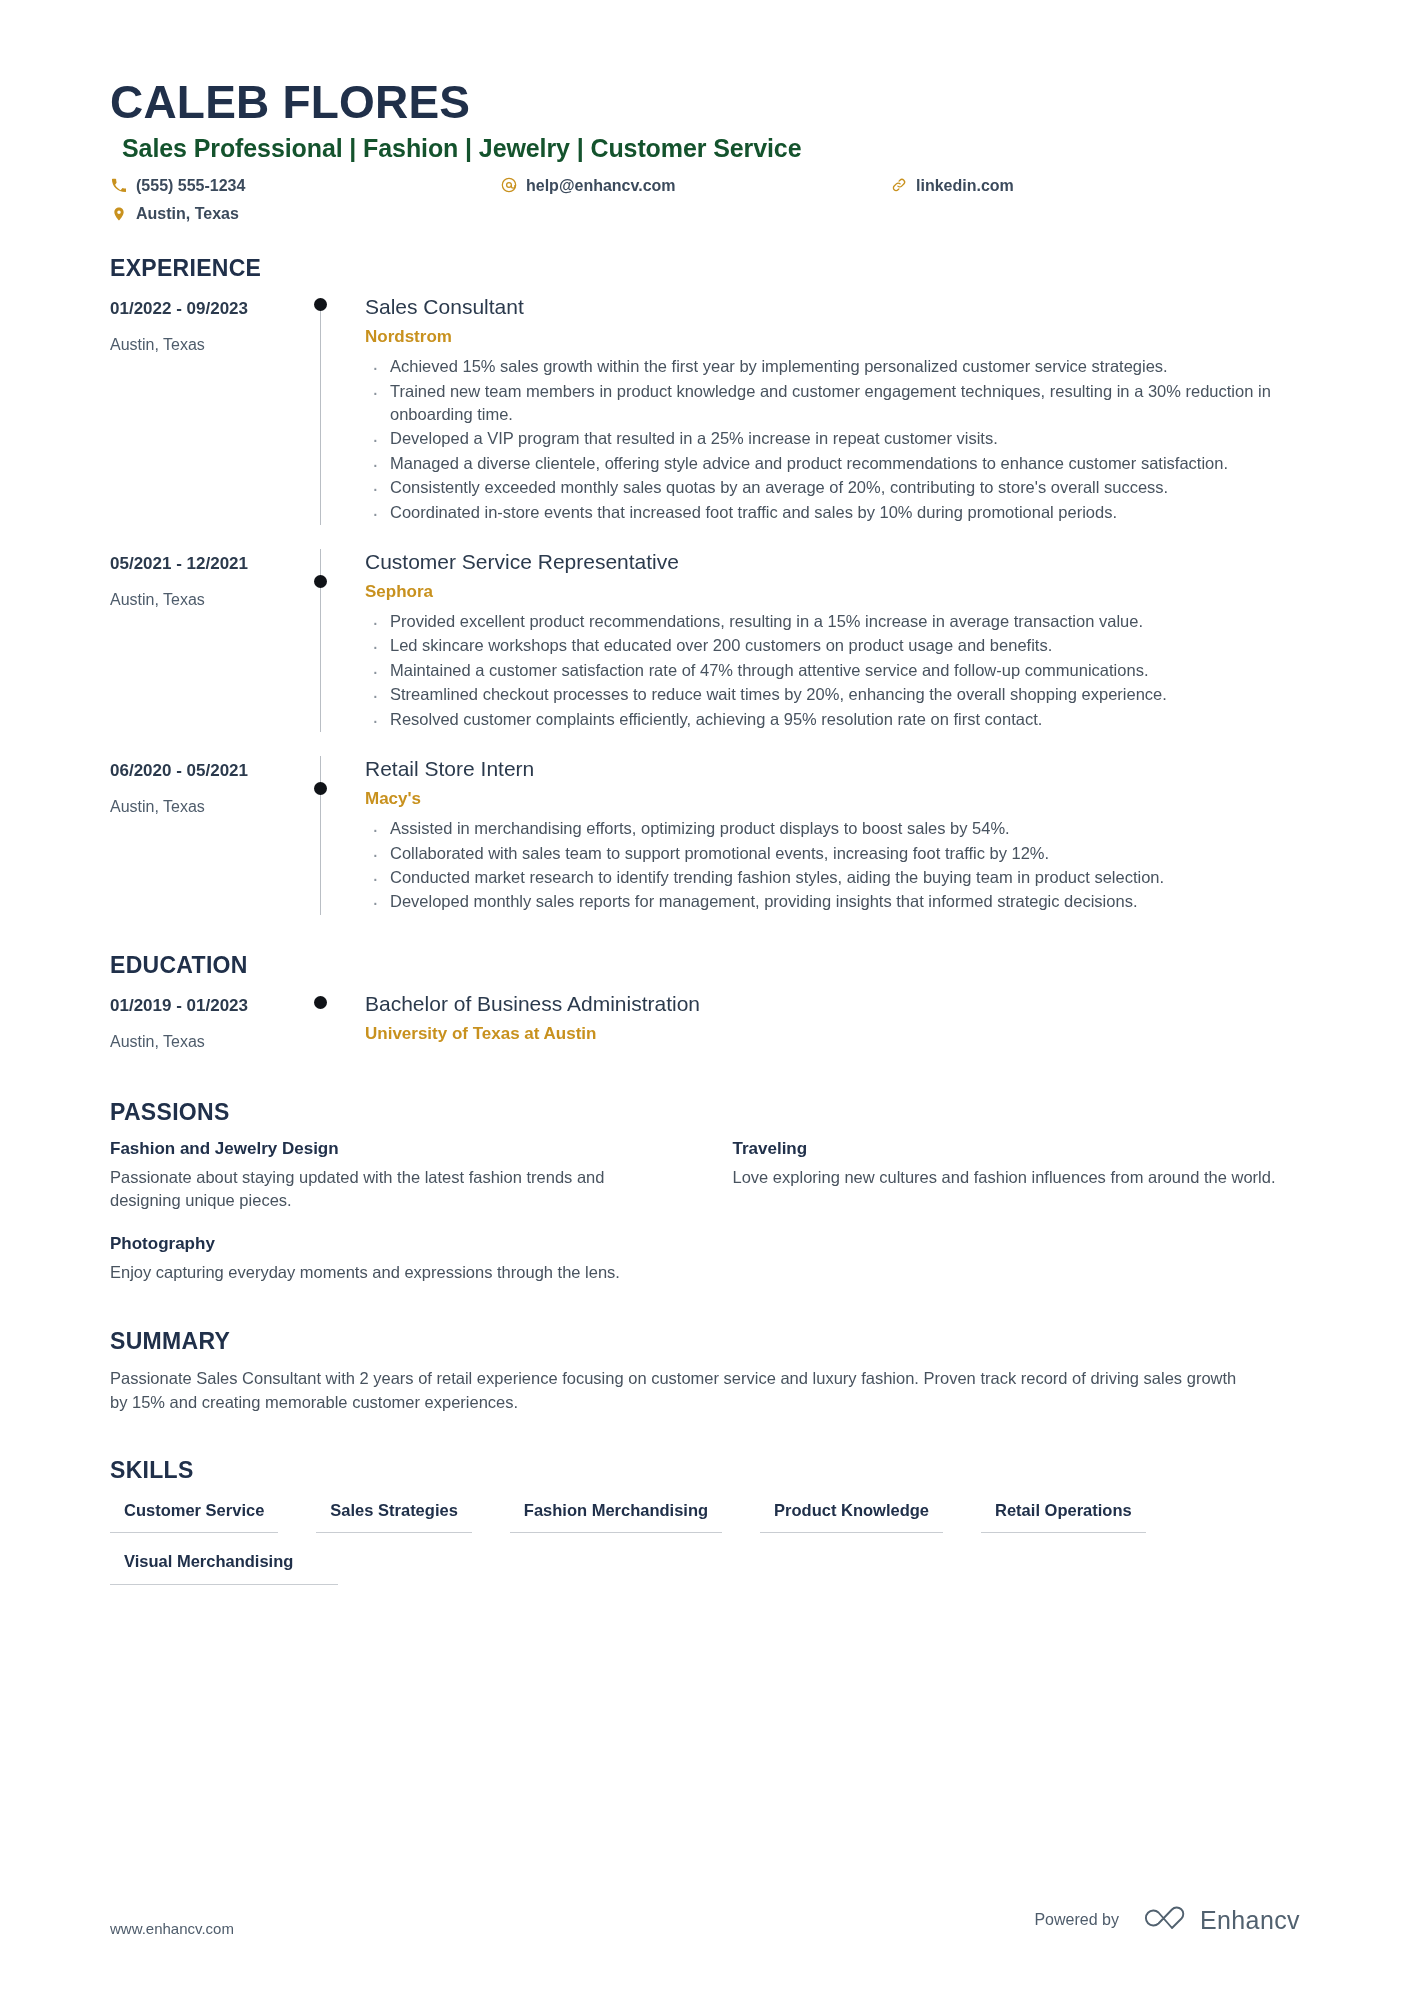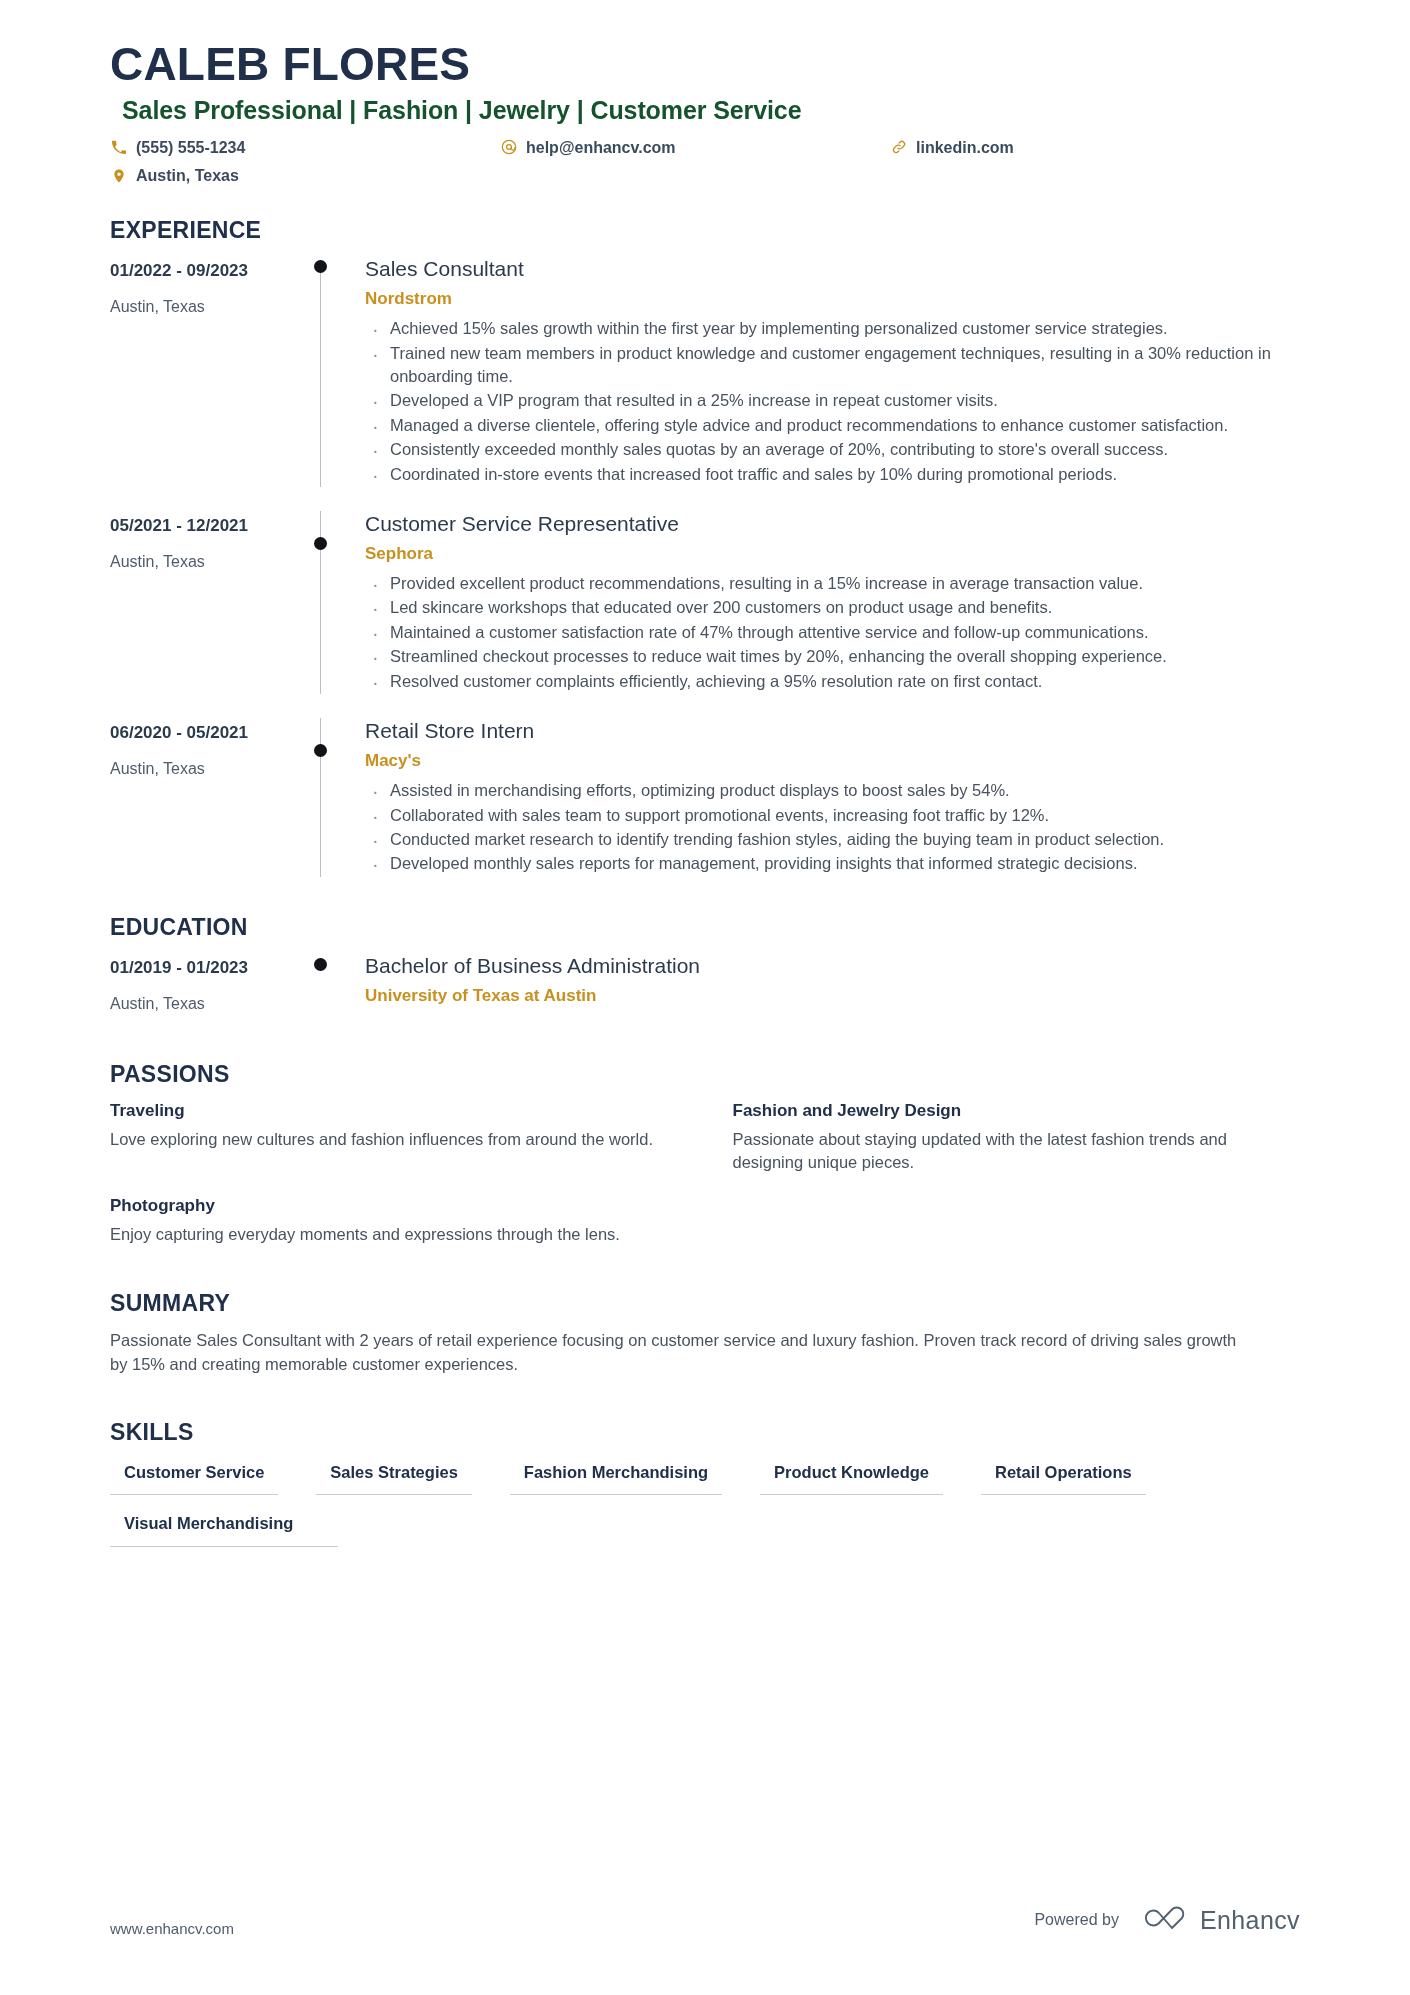--- a/index.html
+++ b/index.html
@@ -19,21 +19,21 @@
     position: relative;
     width: 1410px;
     height: 1995px;
     box-sizing: border-box;
     padding: 0 110px;
     background: #ffffff;
     overflow: hidden;
   }
 
   
-  .header { padding-top: 40px; }
+  .header { padding-top: 78px; }
 
   .full-name {
     font-size: 46px;
     font-weight: 700;
     letter-spacing: 0.2px;
     color: #20304a;
     line-height: 1.06;
     margin: 0 0 6px 0;
   }
 
@@ -413,26 +413,26 @@
         <div class="degree">Bachelor of Business Administration</div>
         <div class="school">University of Texas at Austin</div>
       </div>
     </div>
   </div>
 
   <div class="section" style="margin-top:44px;">
     <h2 class="section-title">PASSIONS</h2>
     <div class="passions-grid">
       <div>
+        <div class="passion-title">Fashion and Jewelry Design</div>
+        <p class="passion-desc">Passionate about staying updated with the latest fashion trends and designing unique pieces.</p>
+      </div>
+      <div>
         <div class="passion-title">Traveling</div>
         <p class="passion-desc">Love exploring new cultures and fashion influences from around the world.</p>
-      </div>
-      <div>
-        <div class="passion-title">Fashion and Jewelry Design</div>
-        <p class="passion-desc">Passionate about staying updated with the latest fashion trends and designing unique pieces.</p>
       </div>
       <div>
         <div class="passion-title">Photography</div>
         <p class="passion-desc">Enjoy capturing everyday moments and expressions through the lens.</p>
       </div>
     </div>
   </div>
 
   <div class="section" style="margin-top:44px;">
     <h2 class="section-title">SUMMARY</h2>

